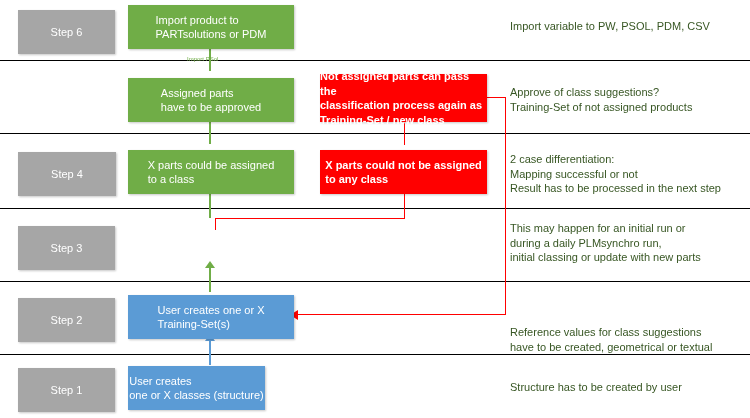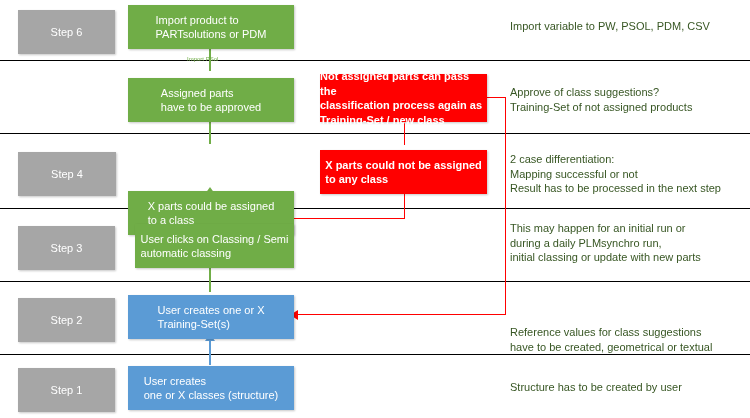--- a/index.html
+++ b/index.html
@@ -78,55 +78,51 @@
   <div class="box green" style="left:128px;top:78px;width:166px;height:44px;">
       <span style="white-space:pre-line">Assigned parts
 have to be approved</span>
     </div>
   <div class="note" style="left:510px;top:85px;">Approve of class suggestions?
 Training-Set of not assigned products</div>
 
   <div class="box gray" style="left:18px;top:152px;width:98px;height:44px;">
       <span>Step 4</span>
     </div>
-  <div class="box green" style="left:128px;top:150px;width:166px;height:44px;margin-top:41px;">
+  <div class="box green" style="left:128px;top:150px;width:166px;height:44px;">
       <span style="white-space:pre-line">X parts could be assigned
 to a class</span>
     </div>
   <div class="box red" style="left:320px;top:150px;width:167px;height:44px;">
       <span style="white-space:pre-line">X parts could not be assigned
 to any class</span>
     </div>
   <div class="note" style="left:510px;top:152px;">2 case differentiation:
 Mapping successful or not
 Result has to be processed in the next step</div>
 
   <div class="box gray" style="left:18px;top:226px;width:97px;height:44px;">
       <span>Step 3</span>
-    </div>
-  <div class="box green" style="left:135px;top:224px;width:159px;height:44px;">
-      <span style="white-space:pre-line">User clicks on Classing / Semi
-automatic classing</span>
     </div>
   <div class="note" style="left:510px;top:221px;">This may happen for an initial run or
 during a daily PLMsynchro run,
 initial classing or update with new parts</div>
 
   <div class="box gray" style="left:18px;top:298px;width:97px;height:44px;">
       <span>Step 2</span>
     </div>
   <div class="box blue" style="left:128px;top:295px;width:166px;height:44px;">
       <span style="white-space:pre-line">User creates one or X
 Training-Set(s)</span>
     </div>
   <div class="note" style="left:510px;top:302px;margin-top:23px;">Reference values for class suggestions
 have to be created, geometrical or textual</div>
 
   <div class="box gray" style="left:18px;top:368px;width:97px;height:44px;">
       <span>Step 1</span>
     </div>
-  <div class="box blue" style="left:128px;top:366px;width:166px;height:44px;">
+  <div class="box blue" style="left:128px;top:366px;width:137px;height:44px;">
       <span style="white-space:pre-line">User creates
 one or X classes (structure)</span>
     </div>
   <div class="note" style="left:510px;top:380px;">Structure has to be created by user</div>
 
 </div>
 
 </body></html>

